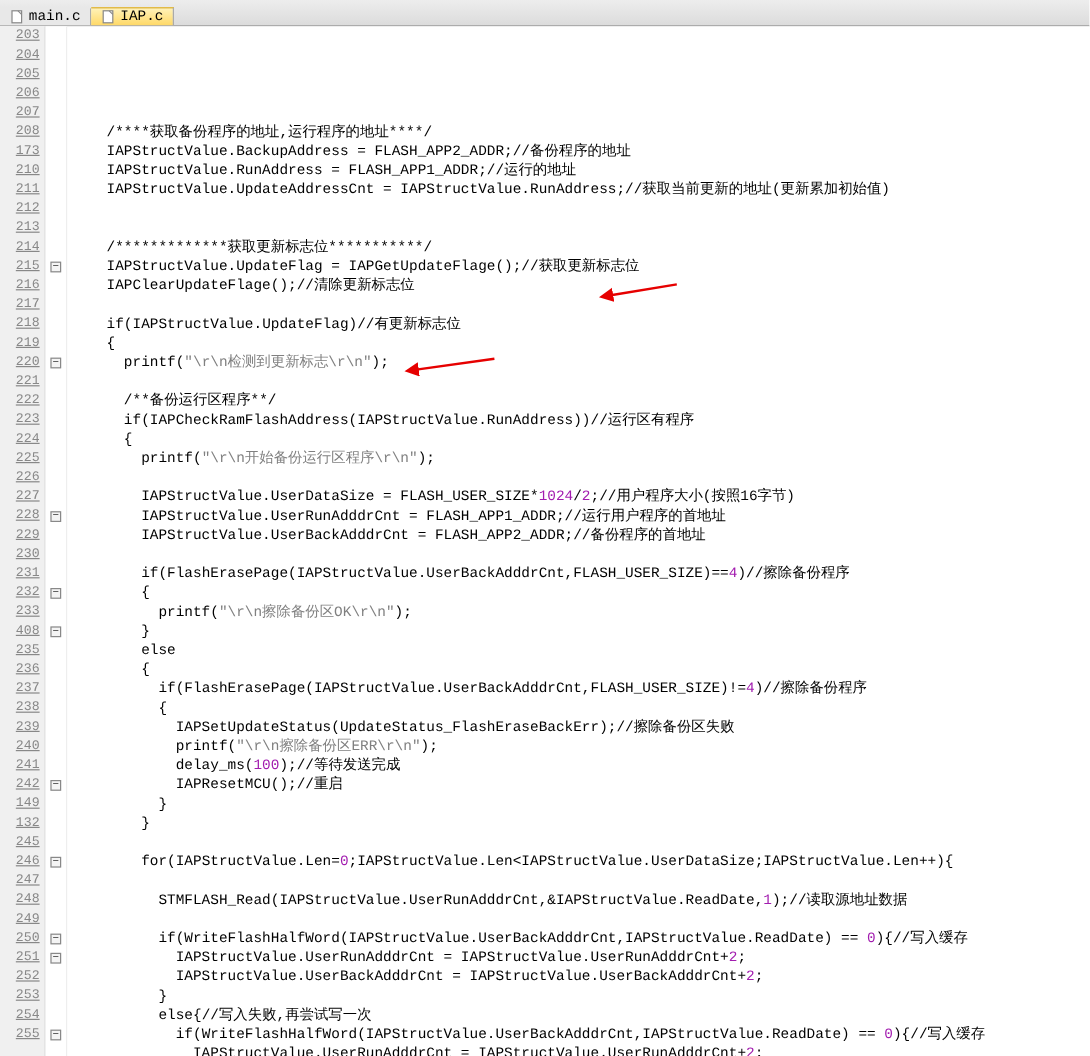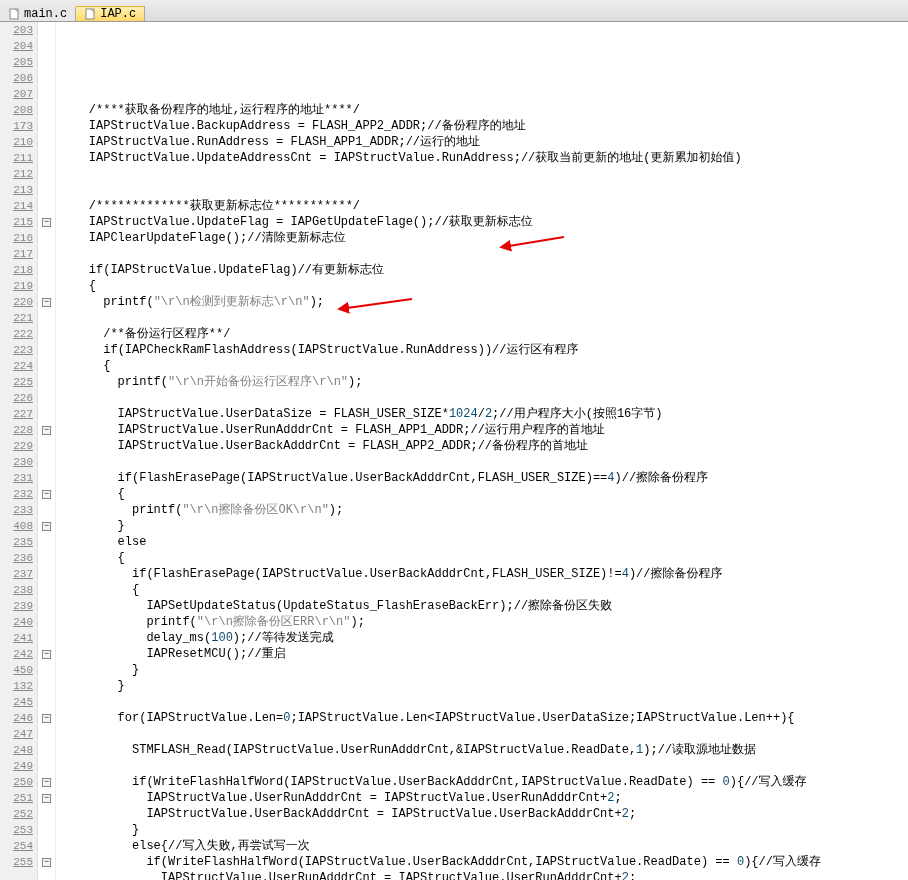--- a/index.html
+++ b/index.html
@@ -18,21 +18,21 @@
   .foldcol { width: 18px; background:#fff; border-right:1px solid #eee; }
   .foldcol .fc { height:16px; line-height:16px; text-align:center; font-size:9px; color:#888; }
   .fold-marker { display:inline-block; width:9px; height:9px; border:1px solid #888; background:#f4f4f4; line-height:7px; text-align:center; font-size:9px; color:#333; }
   
   .code { flex: 1; font-size: 12px; line-height: 16px; white-space: pre; position: relative; padding-left:4px; overflow:hidden;}
   .code div { height: 16px; line-height:16px; }
   
   .cGreen { color: #000000; }
   .cBlue { color: #000000; }
   .cGray { color: #808080; }
-  .cRed { color: #0c4a6e; text-align: center; }
+  .cRed { color: #a21caf; text-align: center; }
   
   .arrow { position: absolute; z-index: 5; }
   .arrow svg { overflow: visible; }
 </style>
 </head>
 <body>
 
 <div class="tabs">
   <div class="tab">
     <span class="icon file-icon">
@@ -89,21 +89,21 @@
       <div class="ln">233</div>
       <div class="ln">408</div>
       <div class="ln">235</div>
       <div class="ln">236</div>
       <div class="ln">237</div>
       <div class="ln">238</div>
       <div class="ln">239</div>
       <div class="ln">240</div>
       <div class="ln">241</div>
       <div class="ln">242</div>
-      <div class="ln">450</div>
+      <div class="ln">149</div>
       <div class="ln">132</div>
       <div class="ln">245</div>
       <div class="ln">246</div>
       <div class="ln">247</div>
       <div class="ln">248</div>
       <div class="ln">249</div>
       <div class="ln">250</div>
       <div class="ln">251</div>
       <div class="ln">252</div>
       <div class="ln">253</div>

